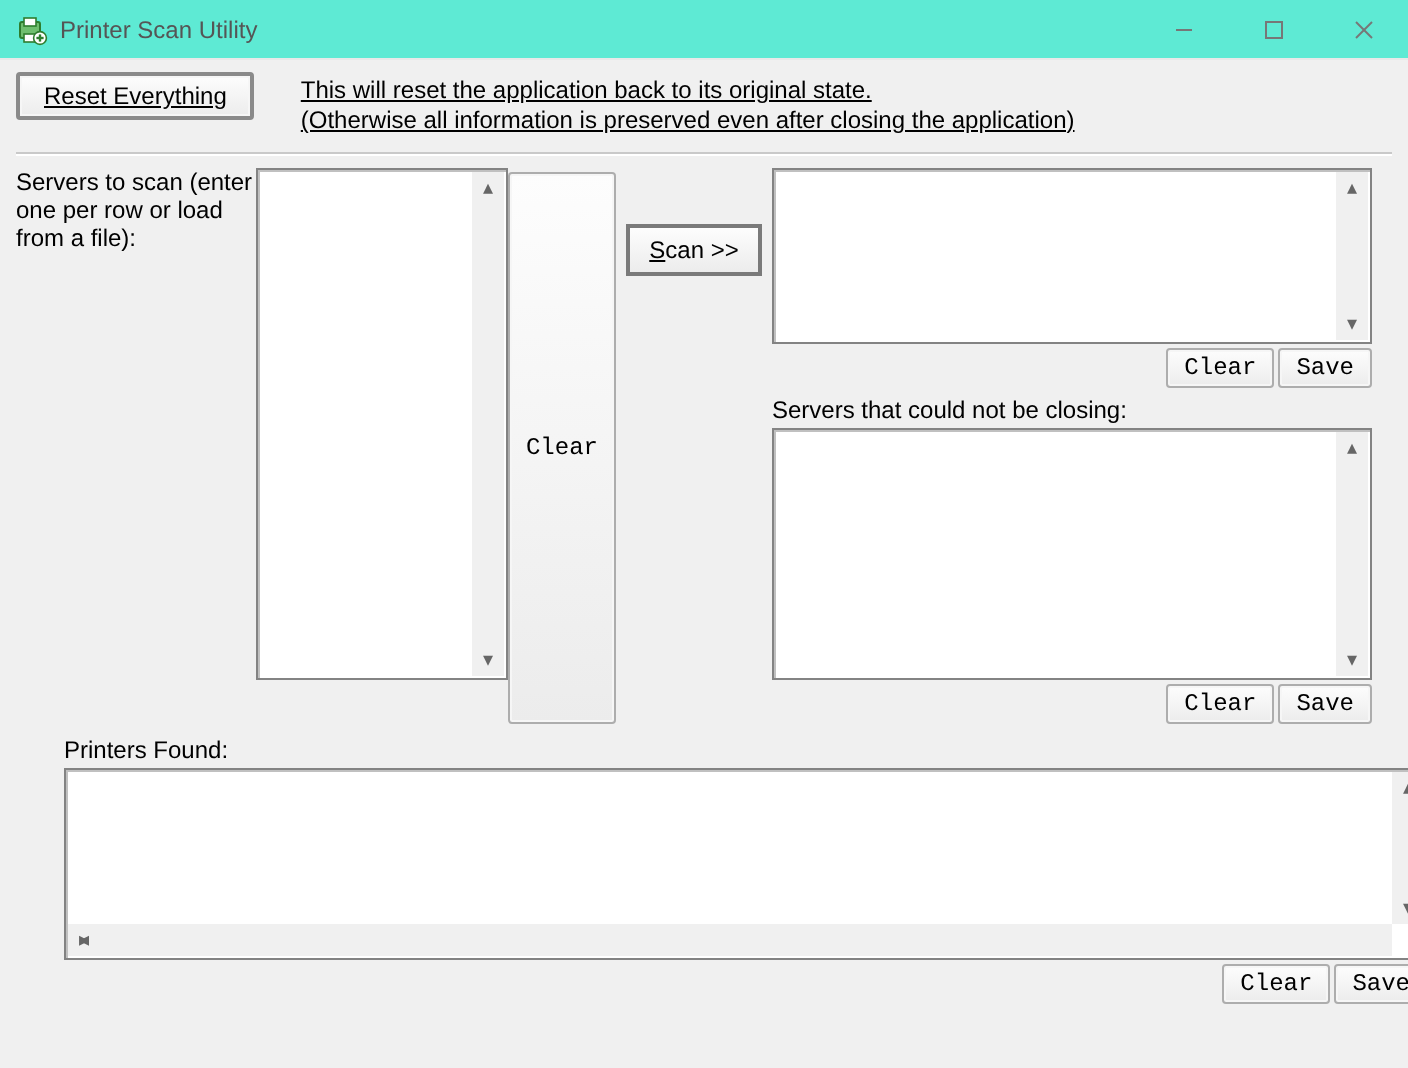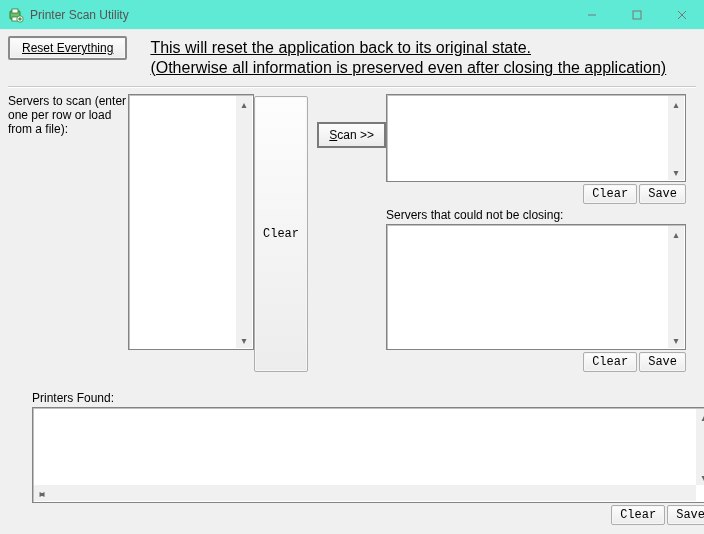--- a/index.html
+++ b/index.html
@@ -55,39 +55,39 @@
     font: inherit;
     color:#000;
     cursor:pointer;
     box-shadow: 0 0 0 1px #f6f6f6 inset;
   }
   .btn.thick {
     border: 2px solid #8a8a8a;
     padding: 3px 12px;
   }
   .reset-help {
-    font-size:16px;
+    font-size:12px;
     color:#000;
     line-height:1.25;
     padding-top:2px;
   }
   hr.sep {
     border:none;
     border-top:1px solid #c9c9c9;
     border-bottom:1px solid #fff;
     margin:0 0 6px 0;
   }
   .main-grid {
     display:grid;
     grid-template-columns: 300px 78px 300px;
     grid-template-rows: auto auto;
     column-gap:0;
   }
   .col-left { grid-column:1; grid-row:1 / span 2; display:flex; flex-direction:row; }
-  .col-mid  { grid-column:2; grid-row:1 / span 2; display:flex; justify-content:flex-end; align-items:flex-start; padding-top:28px;}
+  .col-mid  { grid-column:2; grid-row:1 / span 2; display:flex; justify-content:center; align-items:flex-start; padding-top:28px;}
   .col-right{ grid-column:3; grid-row:1 / span 2; display:flex; flex-direction:column; }
   .section-label {
     margin-bottom:2px;
     color:#000;
   }
   .listbox {
     background:#fff;
     border:1px solid #838383;
     box-shadow: inset 1px 1px 0 #c0c0c0;
     position:relative;
@@ -121,21 +121,21 @@
   }
   .btn.small { padding:2px 8px;font-family:Liberation Mono, monospace; }
   .scan-btn {
     border:2px solid #7a7a7a;
     background:linear-gradient(#fdfdfd,#ececec);
     padding:4px 10px;
     font:inherit;
     cursor:pointer;
   }
   .scan-btn span.u { text-decoration: underline; }
-  .printers-section { margin-top:19px;padding-left:24px; }
+  .printers-section { margin-top:6px;padding-left:24px; }
   .full-list {
     width:682px;
   }
   .col-left .listbox { height:256px; }
   .col-right .success-box { height:88px; }
   .col-right .fail-box { height:126px; }
   .right-spacer { height:4px; }
   .printers-section .listbox { height:96px; }
 </style>
 </head>

